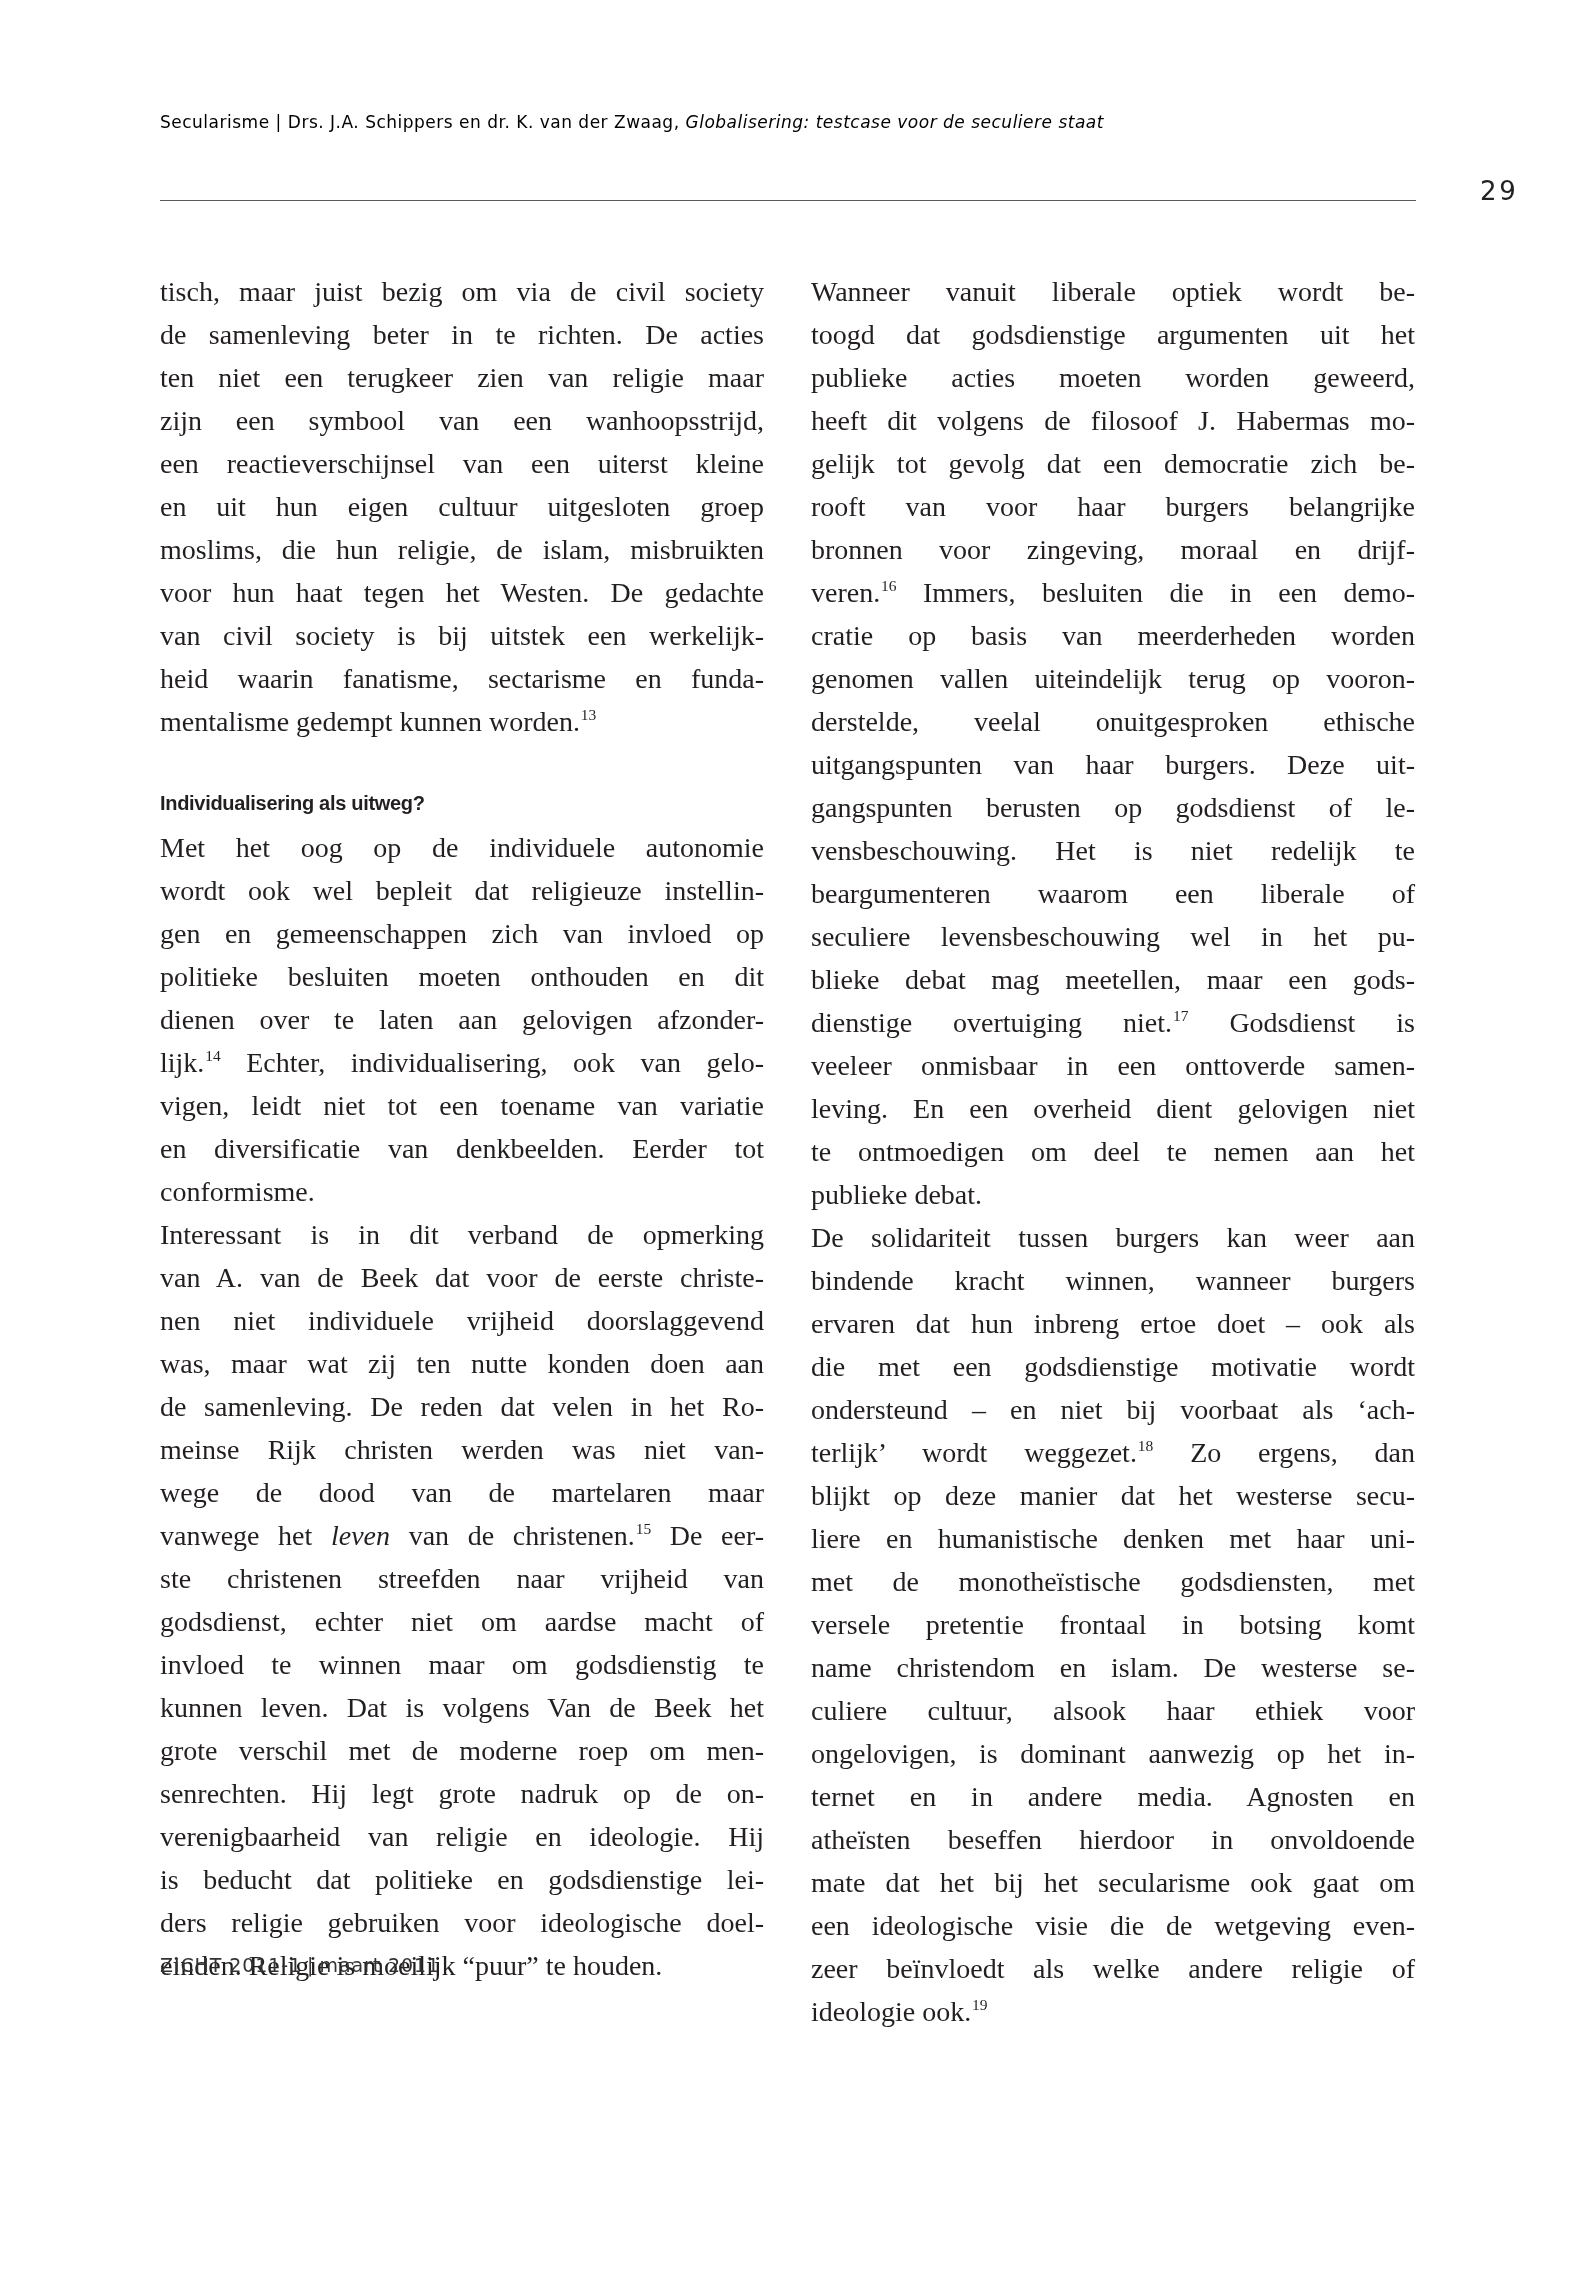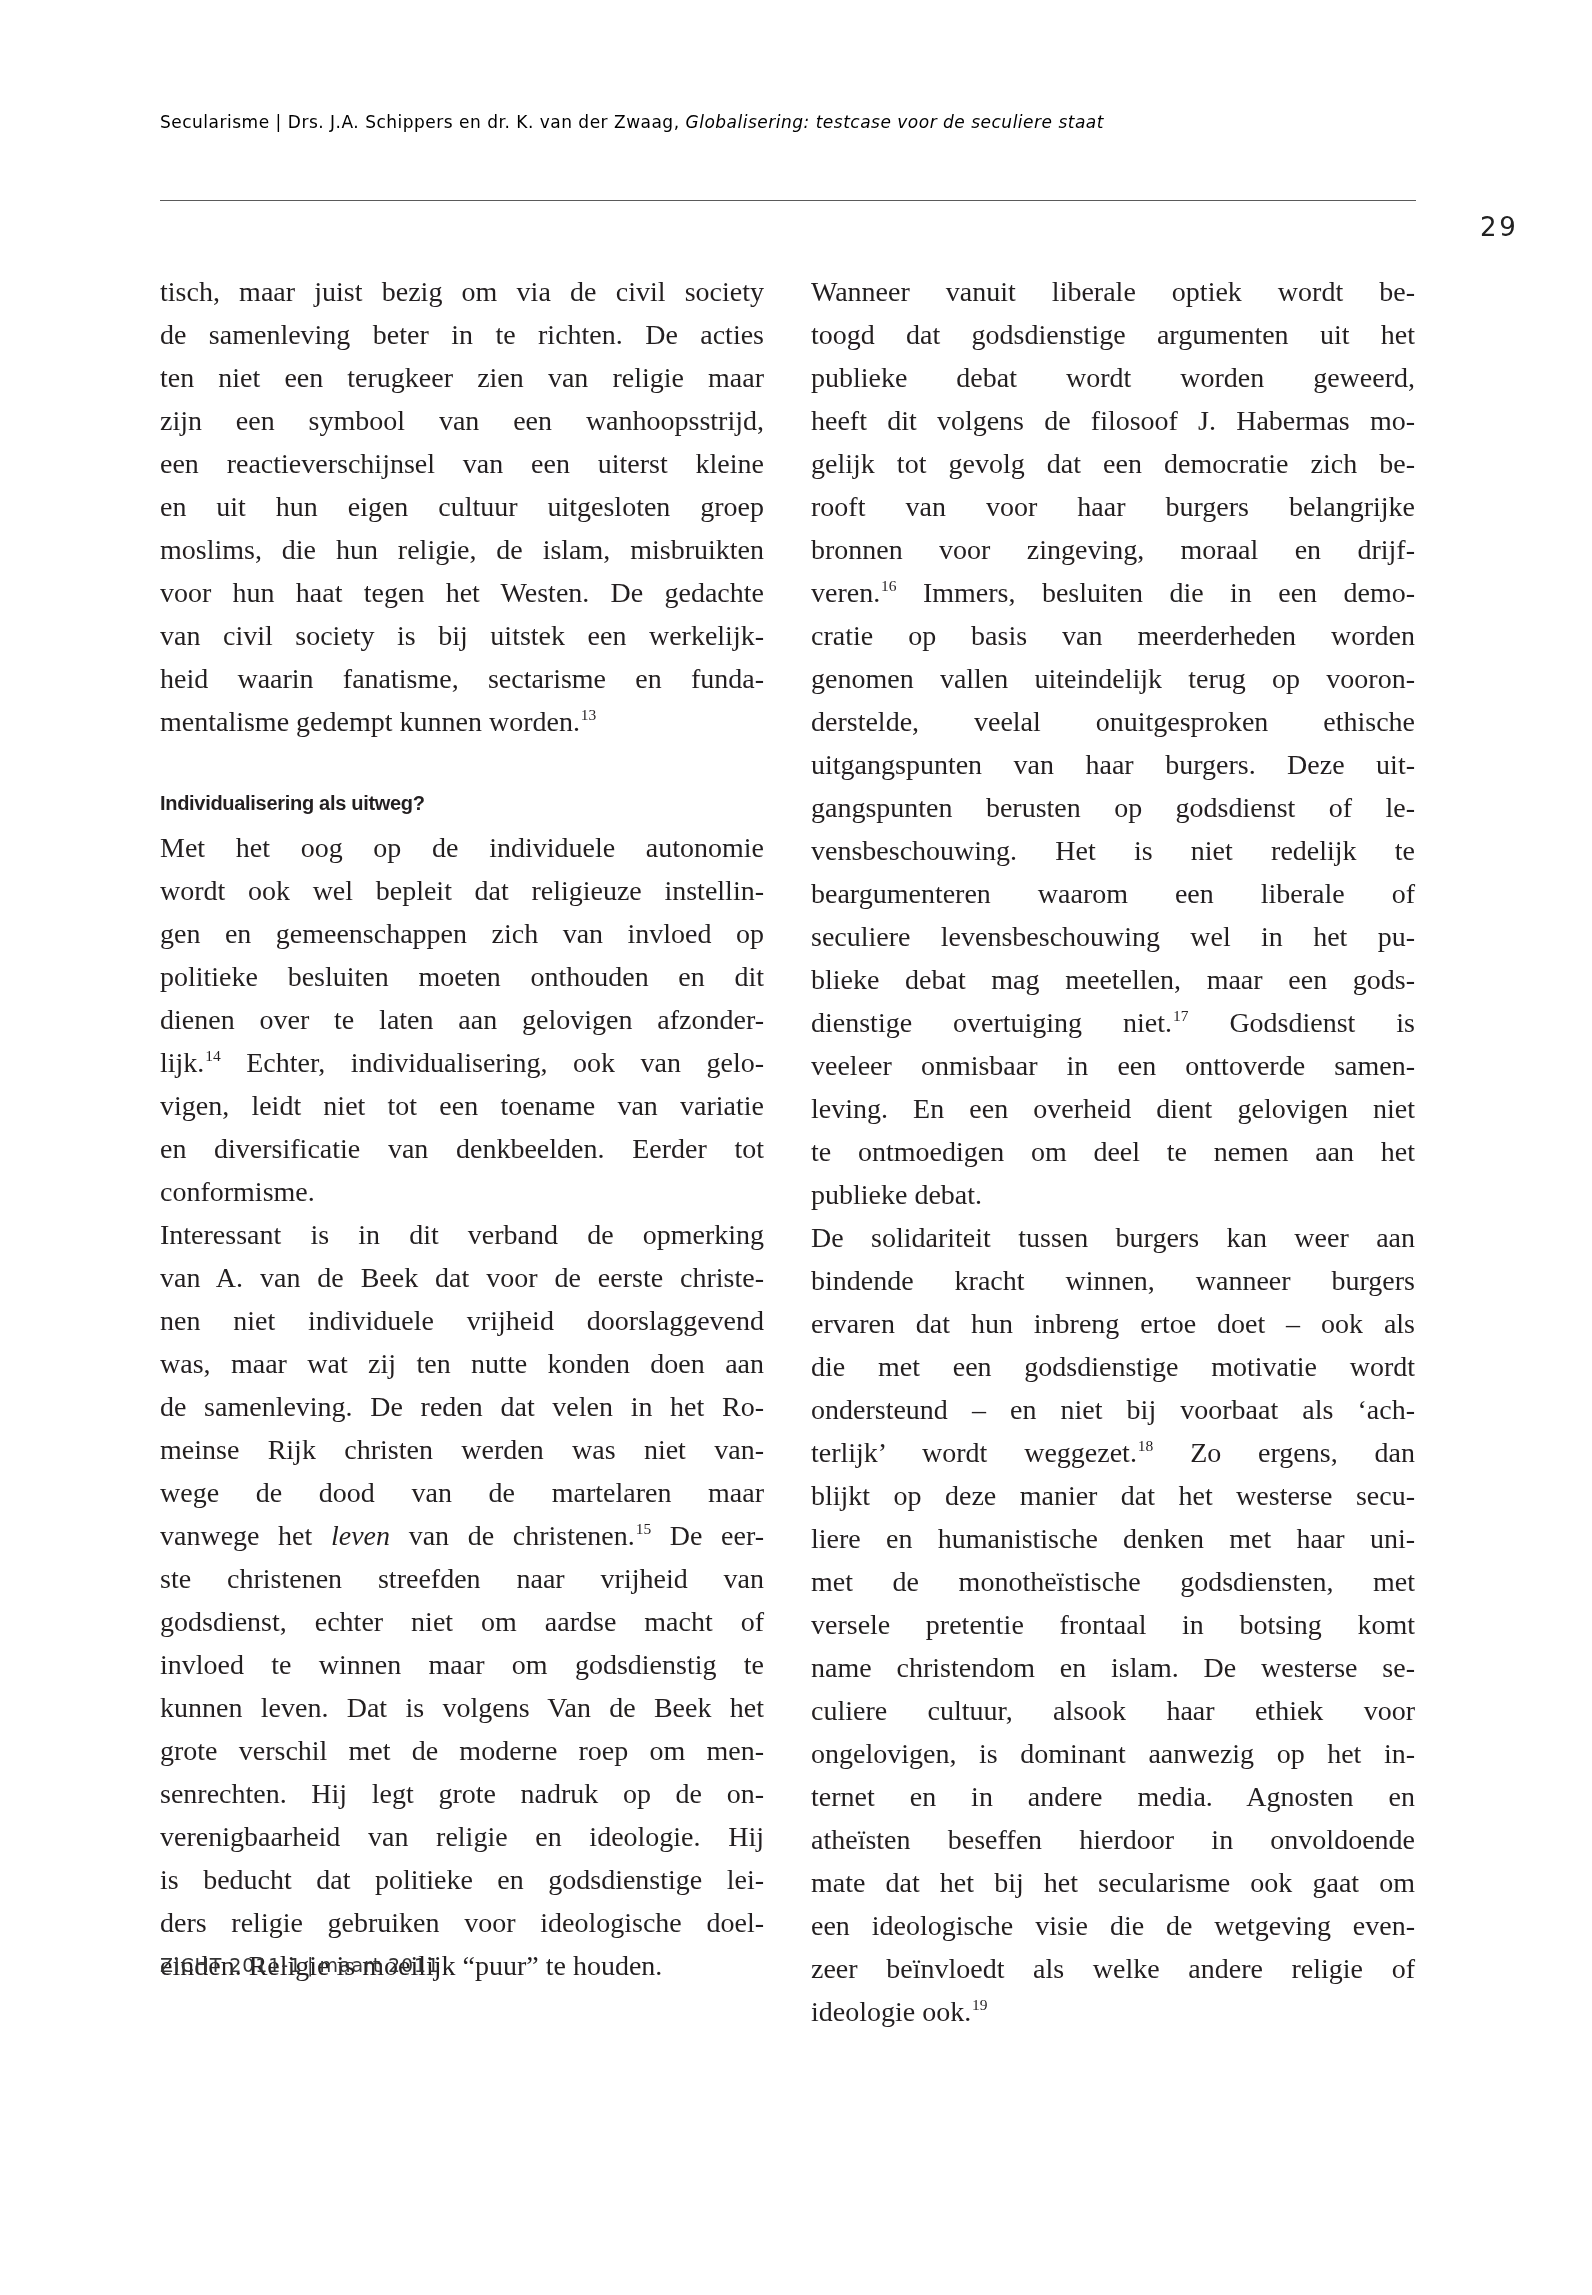--- a/index.html
+++ b/index.html
@@ -39,21 +39,20 @@
     border-top: 1.7px solid #5a5a5a;
   }
   .page-number {
     position: absolute;
     left: 1480px;
     top: 176px;
     font-family: "DejaVu Sans", sans-serif;
     font-size: 26px;
     letter-spacing: 2.6px;
     color: #222;
-    margin-top: 36px;
   }
   .column {
     position: absolute;
     top: 270px;
     width: 604px;
     font-family: "Liberation Serif", "DejaVu Serif", serif;
     font-size: 28px;
     line-height: 43px;
     color: #231f20;
   }
@@ -159,21 +158,21 @@
       <span class="line"><span>is beducht dat politieke en godsdienstige lei-</span></span>
       <span class="line"><span>ders religie gebruiken voor ideologische doel-</span></span>
       <span class="line last"><span>einden. Religie is moeilijk “puur” te houden.</span></span>
     </div>
 </div>
 
 <div class="column col-right">
   <div>
       <span class="line"><span>Wanneer vanuit liberale optiek wordt be-</span></span>
       <span class="line"><span>toogd dat godsdienstige argumenten uit het</span></span>
-      <span class="line"><span>publieke debat wordt worden geweerd,</span></span>
+      <span class="line"><span>publieke acties moeten worden geweerd,</span></span>
       <span class="line"><span>heeft dit volgens de filosoof J. Habermas mo-</span></span>
       <span class="line"><span>gelijk tot gevolg dat een democratie zich be-</span></span>
       <span class="line"><span>rooft van voor haar burgers belangrijke</span></span>
       <span class="line"><span>bronnen voor zingeving, moraal en drijf-</span></span>
       <span class="line"><span>veren.</span><sup class="fn">16</sup><span> Immers, besluiten die in een demo-</span></span>
       <span class="line"><span>cratie op basis van meerderheden worden</span></span>
       <span class="line"><span>genomen vallen uiteindelijk terug op vooron-</span></span>
       <span class="line"><span>derstelde, veelal onuitgesproken ethische</span></span>
       <span class="line"><span>uitgangspunten van haar burgers. Deze uit-</span></span>
       <span class="line"><span>gangspunten berusten op godsdienst of le-</span></span>

